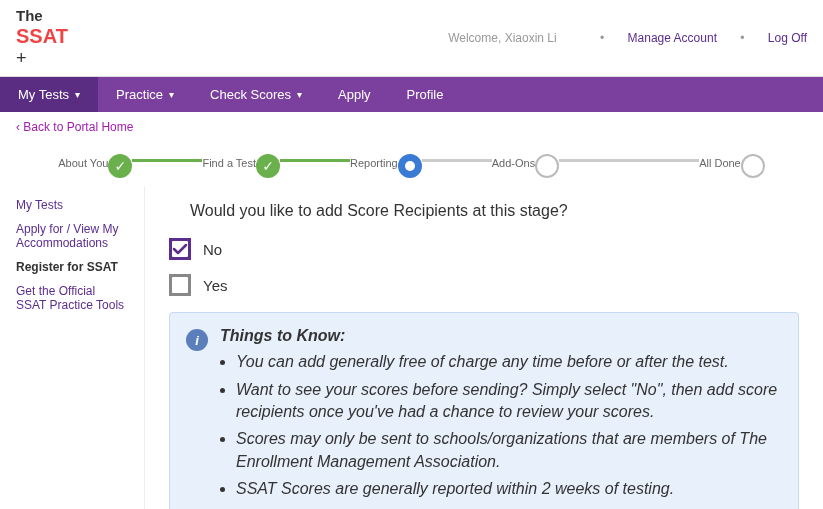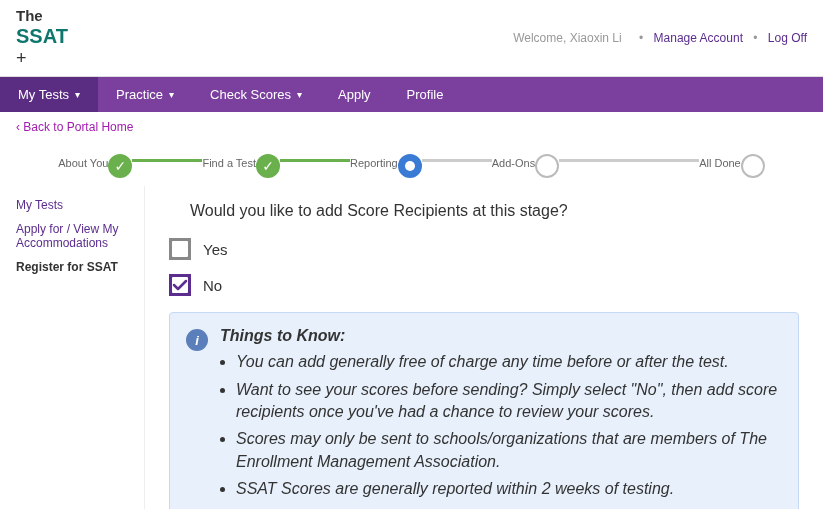--- a/index.html
+++ b/index.html
@@ -2,25 +2,25 @@
 <html><head>
   <meta charset="utf-8">
   <style>
     * { box-sizing: border-box; margin: 0; padding: 0; }
     body { font-family: Arial, sans-serif; font-size: 13px; color: #333; background: #fff; width: 823px; height: 509px; overflow: hidden; }
 
     
     .header { display: flex; align-items: center; justify-content: space-between; padding: 8px 16px; border-bottom: 1px solid #ddd; gap: 12px; }
     .logo { line-height: 1.1; }
     .logo-the { font-size: 15px; font-weight: bold; color: #333; }
-    .logo-ssat { font-size: 20px; font-weight: bold; color: #0f766e; }
+    .logo-ssat { font-size: 20px; font-weight: bold; color: #ef4444; }
     .logo-plus { font-size: 18px; color: #333; margin-top: 2px; }
     .header-right { font-size: 12px; color: #555; }
     .header-right a { color: #5b2d8e; text-decoration: none; cursor: pointer; }
-    .header-right span { color: #999; margin: 0 7px; }
+    .header-right span { color: #999; margin: 0 20px; }
 
     
     .nav { display: flex; background: #7b3f9e; }
     .nav-item { display: flex; align-items: center; padding: 10px 18px; color: #fff; font-size: 13px; cursor: pointer; position: relative; }
     .nav-item.active { background: #5a2d82; }
     .nav-item .chevron { margin-left: 6px; font-size: 10px; }
     .nav-item.plain { background: transparent; }
 
     
     .breadcrumb { padding: 8px 16px; font-size: 12px; color: #a21caf; cursor: pointer; }
@@ -141,42 +141,43 @@
     <div class="step-circle inactive"></div>
   </div>
 </div>
 
 <div class="main">
 
   <div class="sidebar">
     <a>My Tests</a>
     <a>Apply for / View My Accommodations</a>
     <a class="bold">Register for SSAT</a>
+    <a>Get the Official SSAT Practice Tools</a>
   </div>
 
   <div class="content">
     <div class="question">Would you like to add Score Recipients at this stage?</div>
-
-    <div class="option">
-      <div class="checkbox">
-        <svg width="18" height="18" viewBox="0 0 18 18">
-          <rect width="18" height="18" rx="2" fill="#fff" stroke="#888" stroke-width="2"></rect>
-        </svg>
-      </div>
-      <span class="option-label">Yes</span>
-    </div>
 
     <div class="option">
       <div class="checkbox checked">
         <svg width="18" height="18" viewBox="0 0 18 18">
           <rect width="18" height="18" rx="2" fill="#fff" stroke="#5b2d8e" stroke-width="2"></rect>
           <path d="M3 9 L7 13 L15 5" stroke="#5b2d8e" stroke-width="2.5" fill="none" stroke-linecap="round" stroke-linejoin="round"></path>
         </svg>
       </div>
       <span class="option-label">No</span>
+    </div>
+
+    <div class="option">
+      <div class="checkbox">
+        <svg width="18" height="18" viewBox="0 0 18 18">
+          <rect width="18" height="18" rx="2" fill="#fff" stroke="#888" stroke-width="2"></rect>
+        </svg>
+      </div>
+      <span class="option-label">Yes</span>
     </div>
 
     <div class="info-box">
       <div class="info-icon">i</div>
       <div class="info-content">
         <div class="info-title">Things to Know:</div>
         <ul>
           <li>You can add generally free of charge any time before or after the test.</li>
           <li>Want to see your scores before sending? Simply select "No", then add score recipients once you've had a chance to review your scores.</li>
           <li>Scores may only be sent to schools/organizations that are members of The Enrollment Management Association.</li>

